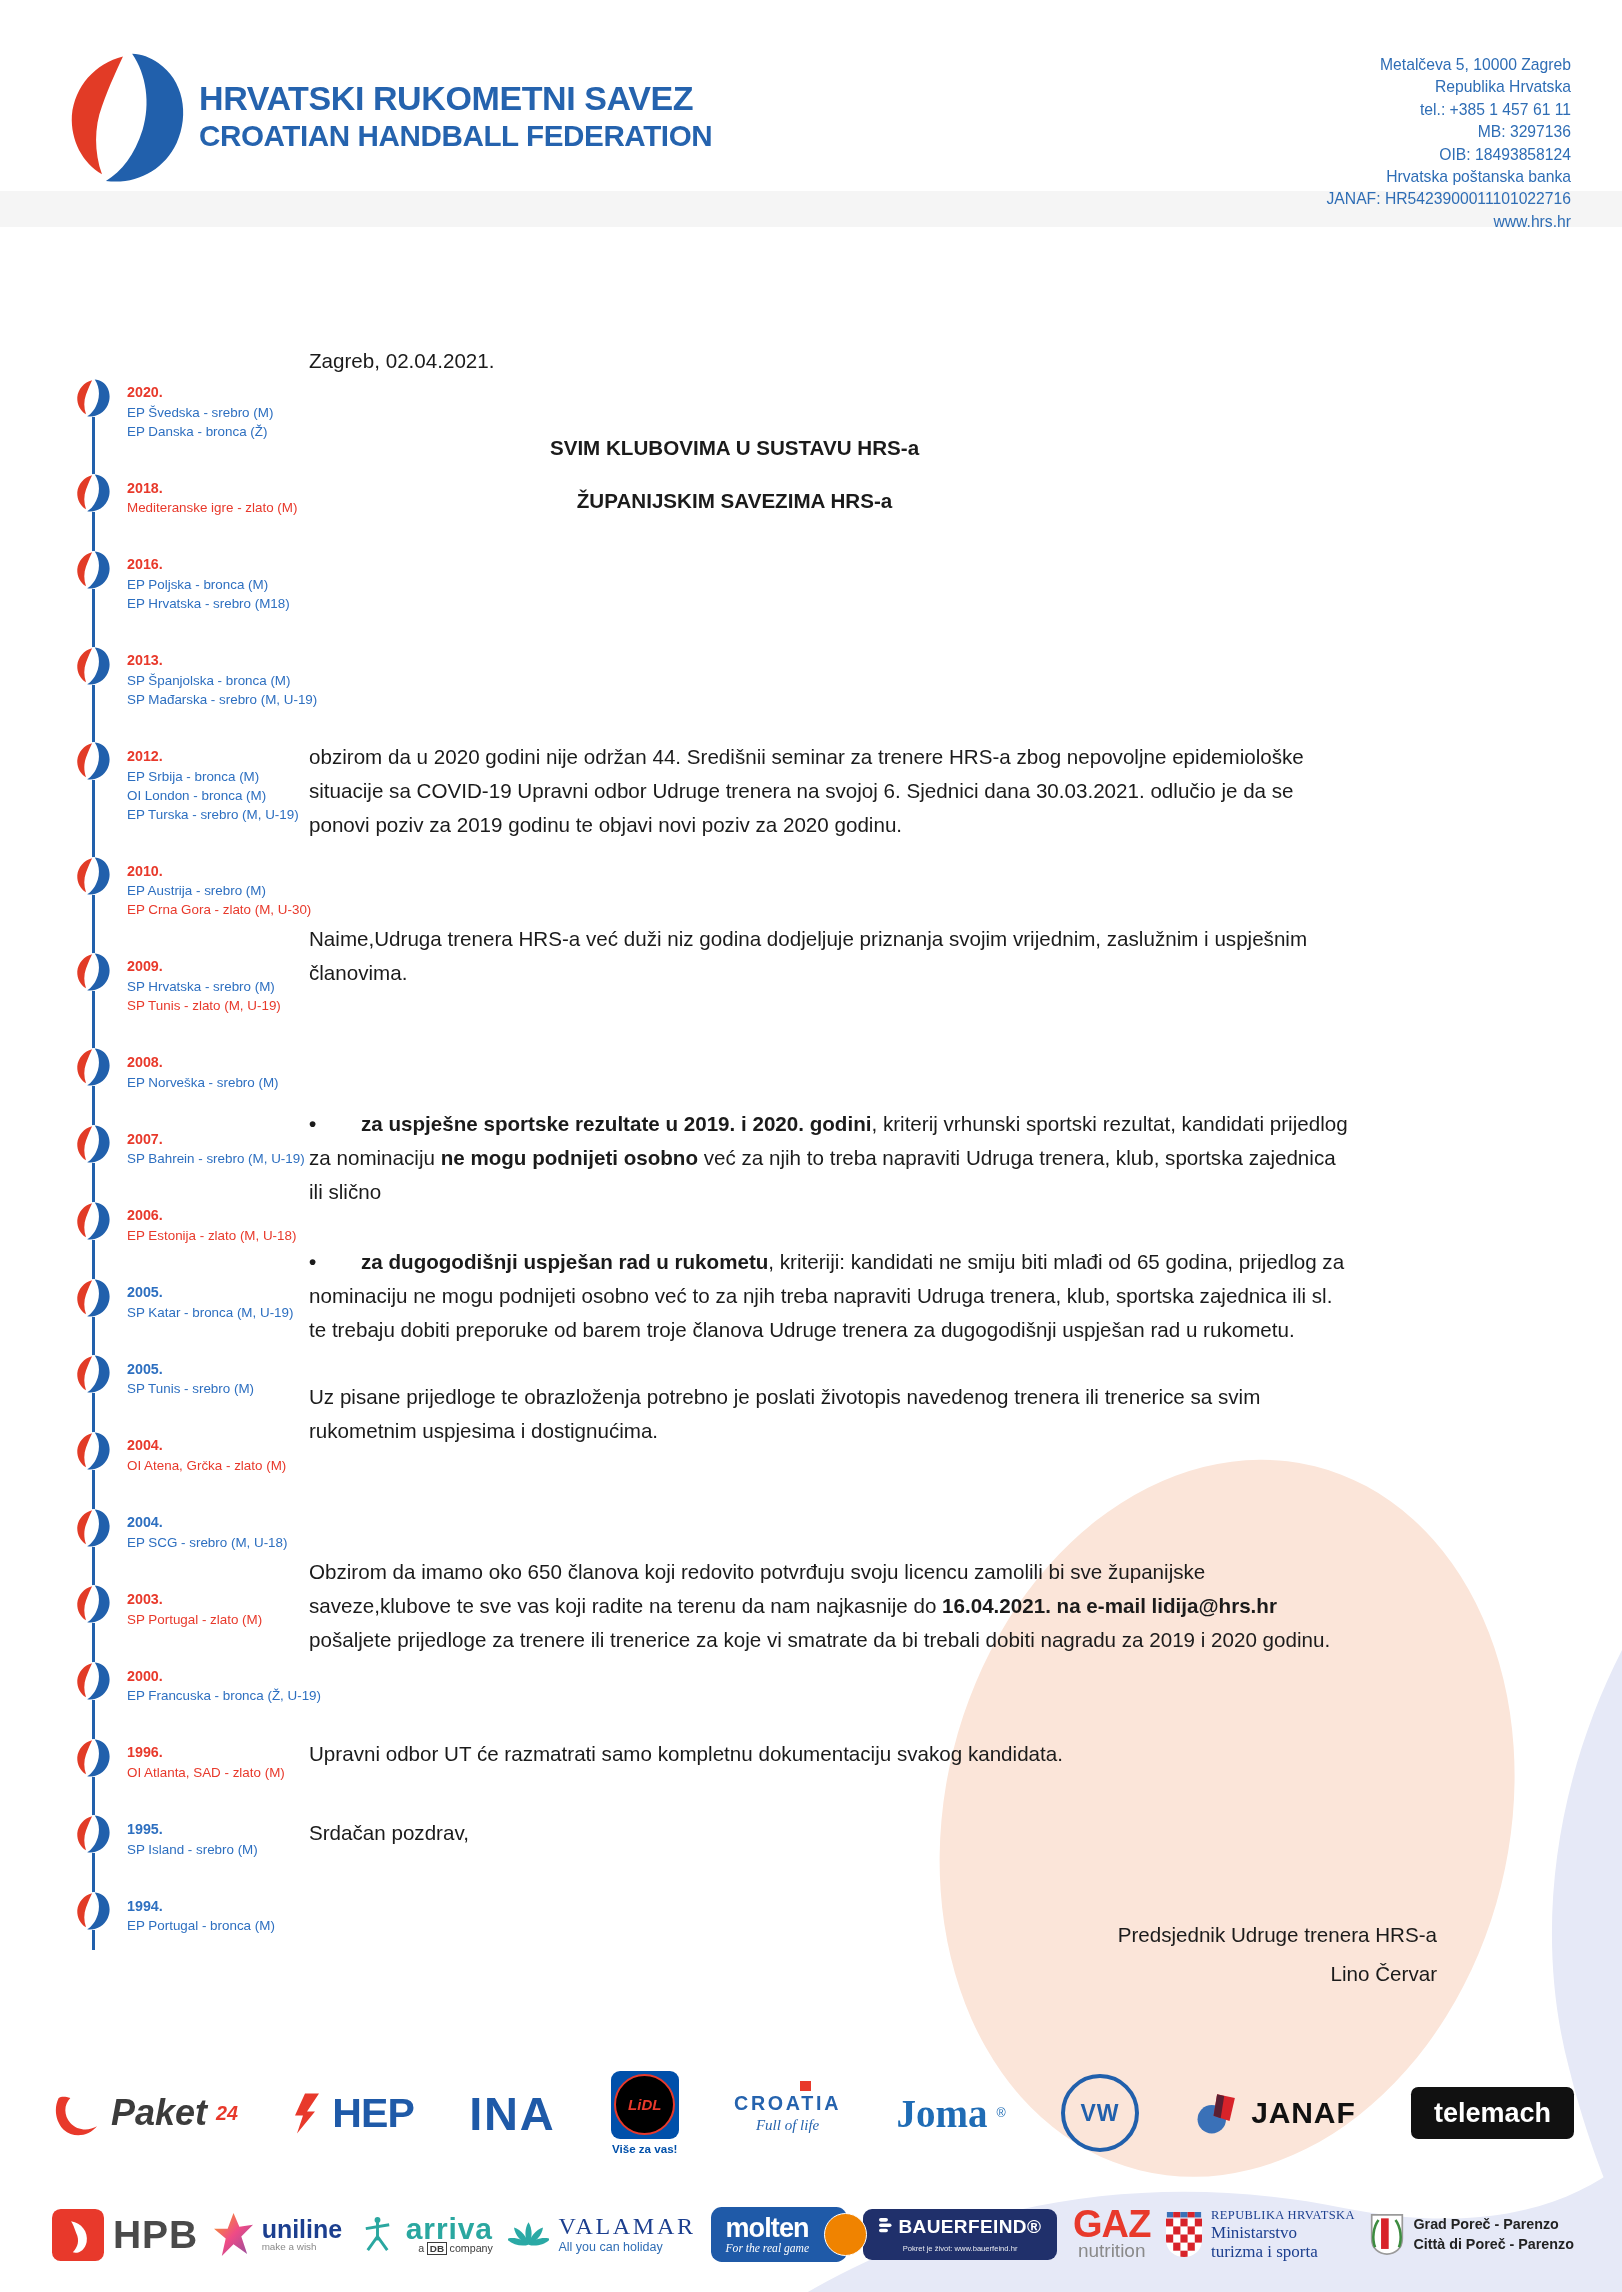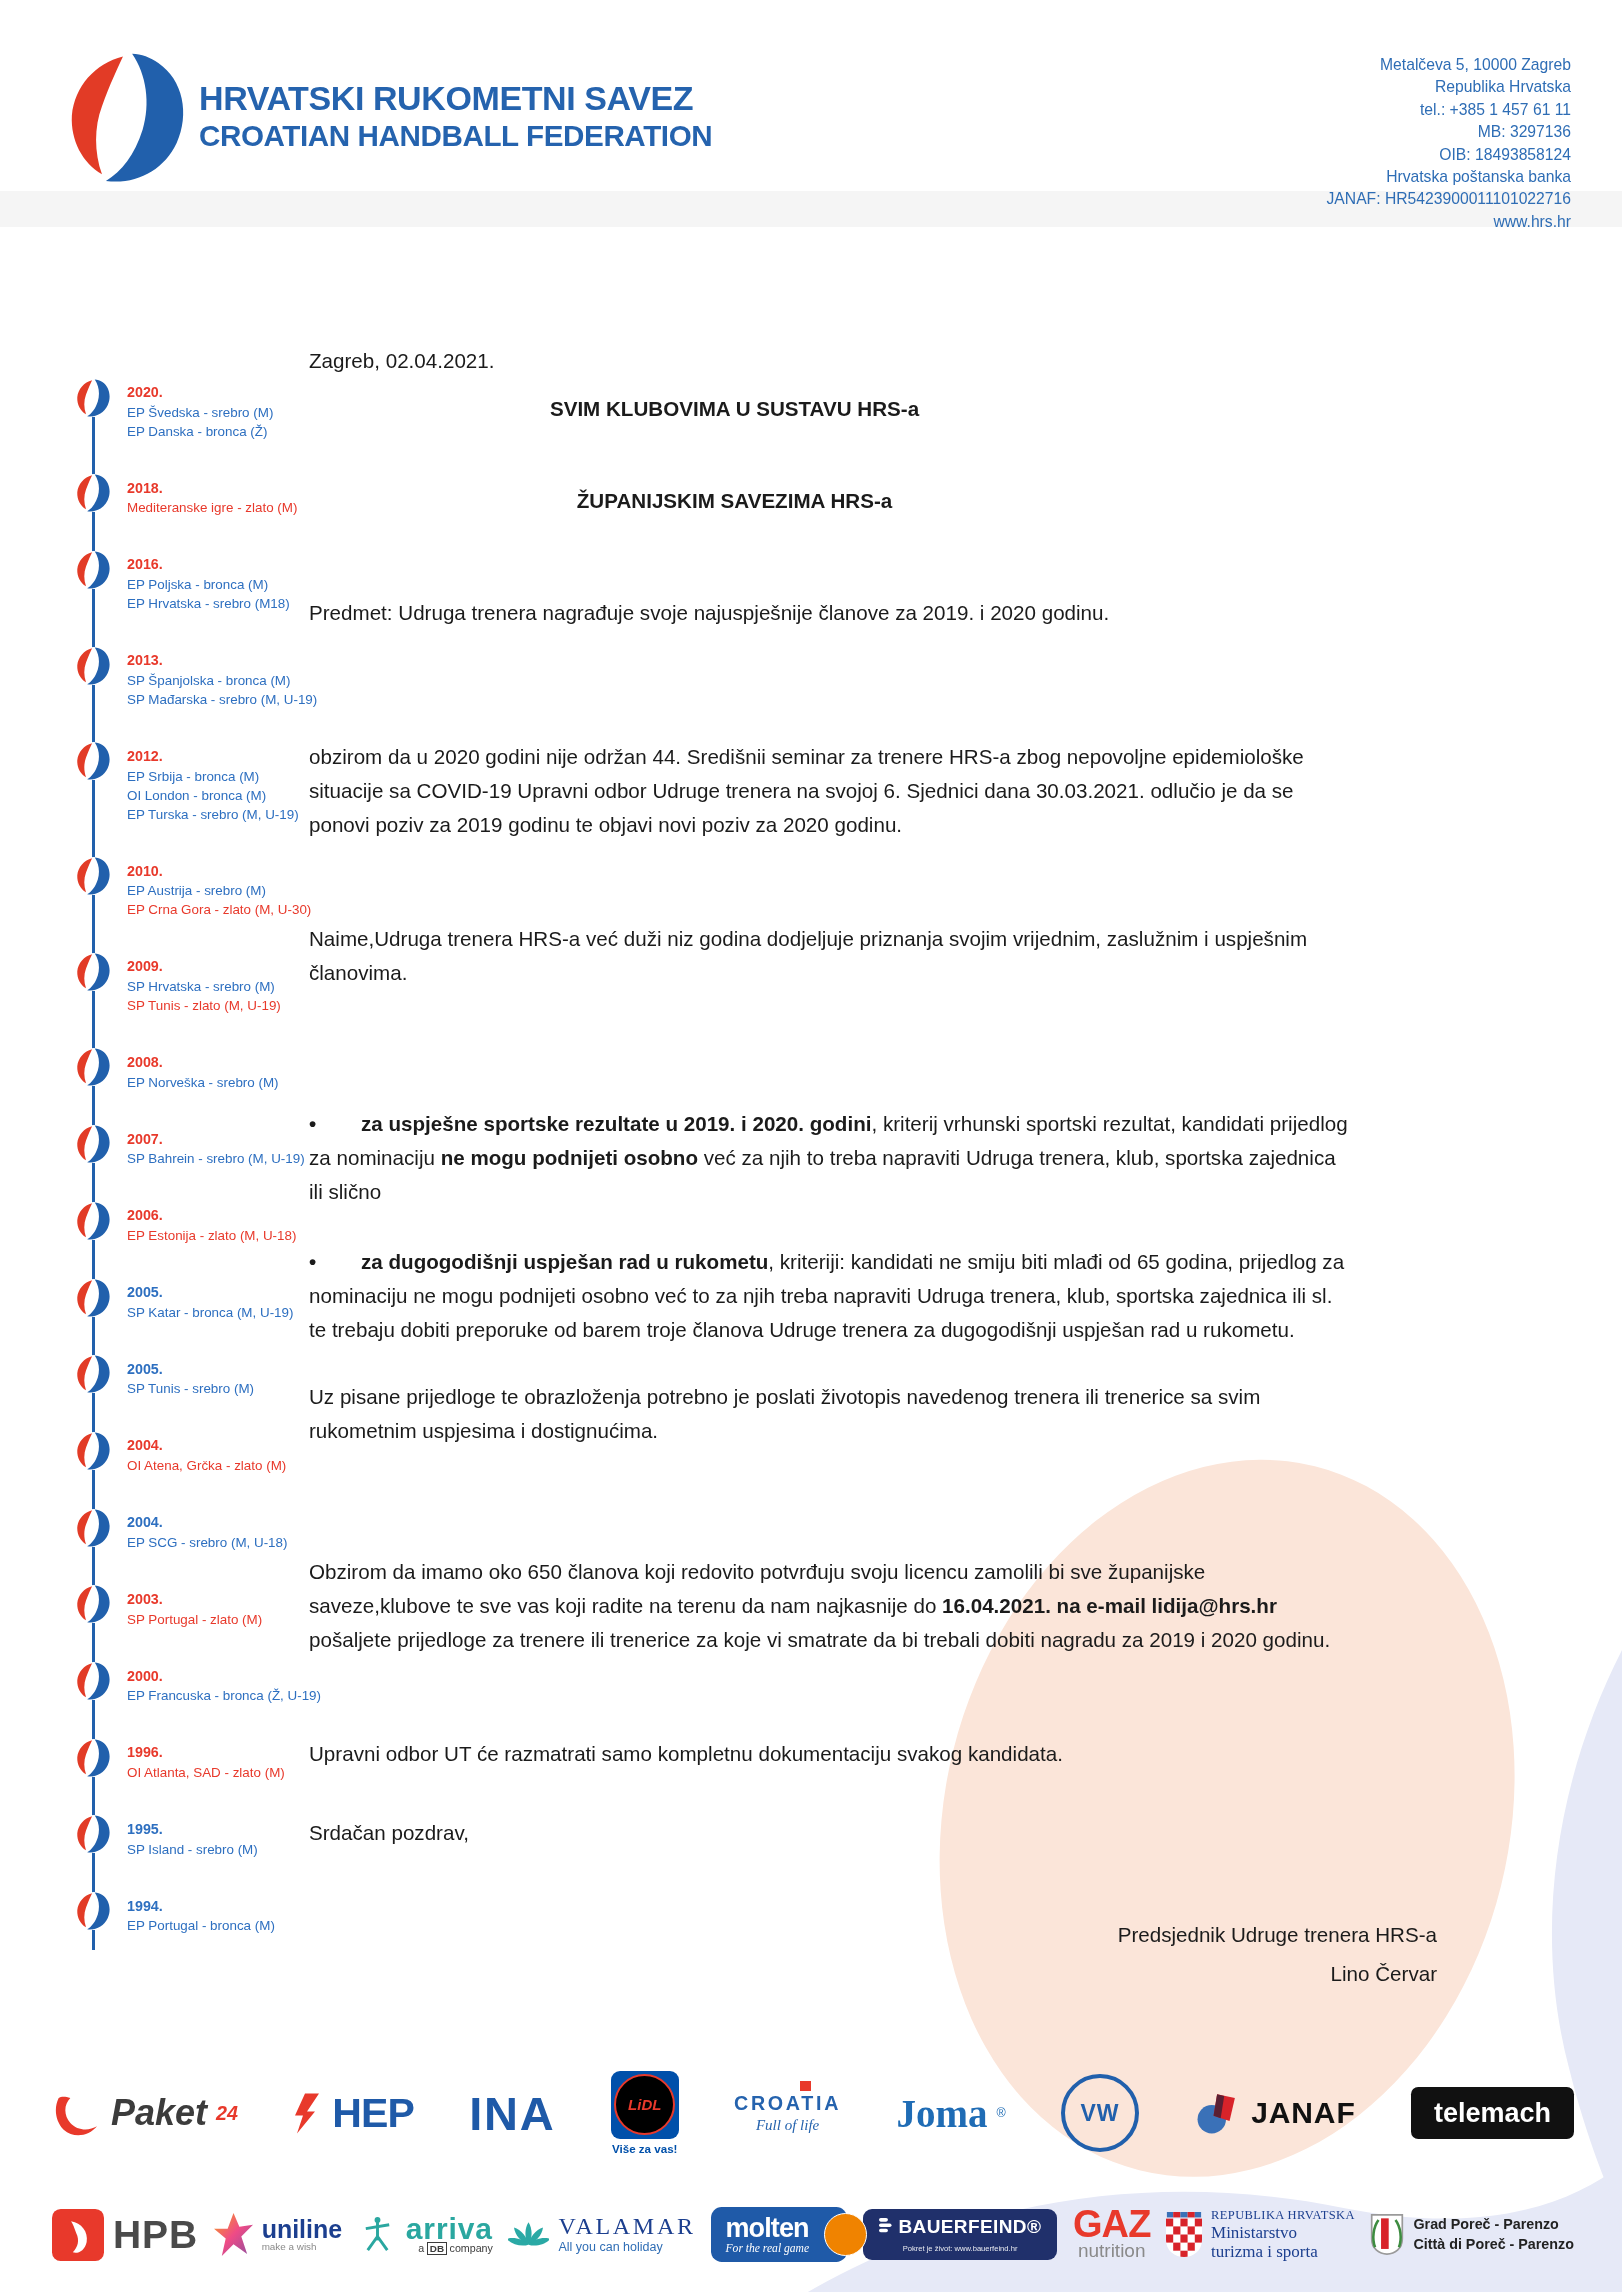--- a/index.html
+++ b/index.html
@@ -22,21 +22,21 @@
   .tl-entry{position:relative;padding-left:52px;margin-bottom:38px;}
   .tl-node{position:absolute;left:0;top:-4.5px;width:38px;height:38px;border-radius:50%;background:#fff;display:block;}
   .tl-node svg{width:38px;height:38px;display:block;}
   .tl-year{font-size:14.3px;font-weight:bold;line-height:19.7px;}
   .tl-line{font-size:13.4px;line-height:19px;white-space:nowrap;}
   .red{color:#e8392b;} .blue{color:#2d6fc0;}
 
   
   .p-abs{position:absolute;left:309px;width:1039px;font-size:20.6px;line-height:34px;}
   .p-date{top:344px;}
-  .p-rec1{top:392px;left:309px;width:851px;text-align:center;font-weight:bold;}
+  .p-rec1{top:431px;left:309px;width:851px;text-align:center;font-weight:bold;}
   .p-rec2{top:484px;left:309px;width:851px;text-align:center;font-weight:bold;}
   .p-sub{top:596px;}
   .par-0{top:672px;} .par-1{top:740px;} .par-2{top:922px;} .par-3{top:1035px;font-weight:bold;}
   .par-4{top:1107px;} .par-5{top:1245px;} .par-6{top:1380px;} .par-7{top:1555px;}
   .par-8{top:1737px;} .par-9{top:1816px;}
   .b{font-weight:bold;}
   .bullet-char{display:inline-block;width:52px;}
   .signature{position:absolute;left:309px;top:1915px;width:1128px;text-align:right;
              font-size:20.6px;line-height:39px;}
 
@@ -319,21 +319,20 @@
           </span>
           <div class="tl-year blue">1994.</div>
           <div class="tl-line blue">EP Portugal - bronca (M)</div>
         </div>
       </div>
   </div>
 
   <div class="p-abs p-date">Zagreb, 02.04.2021.</div>
   <div class="p-abs p-rec1">SVIM KLUBOVIMA U SUSTAVU HRS-a</div>
   <div class="p-abs p-rec2">ŽUPANIJSKIM SAVEZIMA HRS-a</div>
-  <div class="p-abs p-sub">Predmet: Udruga trenera nagrađuje svoje najuspješnije članove za 2019. i 2020 godinu.</div>
 
   <div class="p-abs par-1"><span>obzirom da u 2020 godini nije održan 44. Središnii seminar za trenere HRS-a zbog nepovoljne epidemiološke situacije sa COVID-19 Upravni odbor Udruge trenera na svojoj 6. Sjednici dana 30.03.2021. odlučio je da se ponovi poziv za 2019 godinu te objavi novi poziv za 2020 godinu.</span></div>
   <div class="p-abs par-2"><span>Naime,Udruga trenera HRS-a već duži niz godina dodjeljuje priznanja svojim vrijednim, zaslužnim i uspješnim članovima.</span></div>
   <div class="p-abs par-4"><span class="bullet-char b">•</span><span class="b">za uspješne sportske rezultate u 2019. i 2020. godini</span><span>, kriterij vrhunski sportski rezultat, kandidati prijedlog za nominaciju </span><span class="b">ne mogu podnijeti osobno</span><span> već za njih to treba napraviti Udruga trenera, klub, sportska zajednica ili slično</span></div>
   <div class="p-abs par-5"><span class="bullet-char b">•</span><span class="b">za dugogodišnji uspješan rad u rukometu</span><span>, kriteriji: kandidati ne smiju biti mlađi od 65 godina, prijedlog za nominaciju ne mogu podnijeti osobno već to za njih treba napraviti Udruga trenera, klub, sportska zajednica ili sl. te trebaju dobiti preporuke od barem troje članova Udruge trenera za dugogodišnji uspješan rad u rukometu.</span></div>
   <div class="p-abs par-6"><span>Uz pisane prijedloge te obrazloženja potrebno je poslati životopis navedenog trenera ili trenerice sa svim rukometnim uspjesima i dostignućima.</span></div>
   <div class="p-abs par-7"><span>Obzirom da imamo oko 650 članova koji redovito potvrđuju svoju licencu zamolili bi sve županijske saveze,klubove te sve vas koji radite na terenu da nam najkasnije do </span><span class="b">16.04.2021. na e-mail lidija@hrs.hr</span><span> pošaljete prijedloge za trenere ili trenerice za koje vi smatrate da bi trebali dobiti nagradu za 2019 i 2020 godinu.</span></div>
   <div class="p-abs par-8"><span>Upravni odbor UT će razmatrati samo kompletnu dokumentaciju svakog kandidata.</span></div>
   <div class="p-abs par-9"><span>Srdačan pozdrav,</span></div>
 

